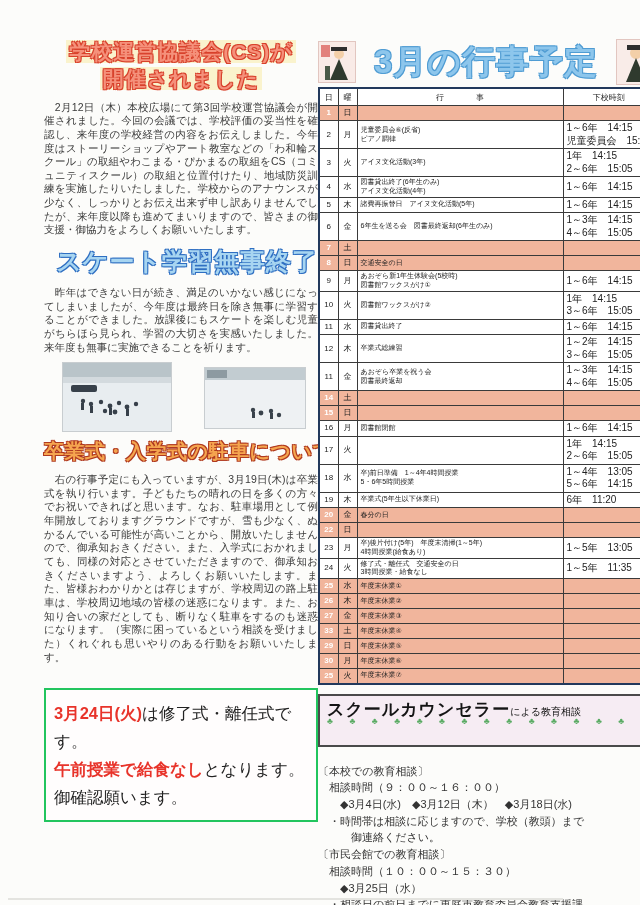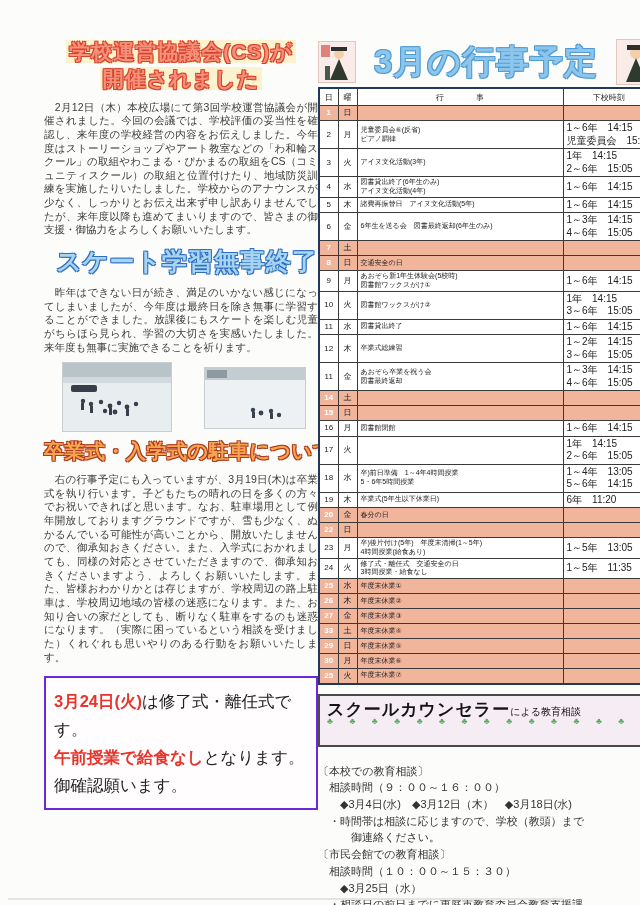--- a/index.html
+++ b/index.html
@@ -39,21 +39,21 @@
   .photo-2 { width:100px; height:60px; margin-top:5px; }
 
   .heading3 {
     margin:4px 0 3px; text-align:center; white-space:nowrap;
     font-size:20px; font-weight:bold; letter-spacing:0.5px;
     color:#f5a54f;
     text-shadow:-1px -1px 0 #b03a20,1px -1px 0 #b03a20,-1px 1px 0 #b03a20,1px 1px 0 #b03a20;
   }
 
   .notice-box {
-    margin-top:12px; border:2px solid #6d28d9; background:#fffdfd;
+    margin-top:24px; border:2px solid #22c55e; background:#fffdfd;
     padding:9px 8px; font-size:16.5px; line-height:1.7; color:#222;
   }
   .notice-red { color:#e8332a; font-weight:bold; }
 
   
   .right-col { position:absolute; left:318px; top:38px; width:338px; }
 
   .title-row { display:flex; align-items:center; justify-content:space-between; height:48px; margin-bottom:1px; }
   .clipart { flex:0 0 auto; border:1px solid #e2c6c0; background:#faeeea; }
   .schedule-title {

